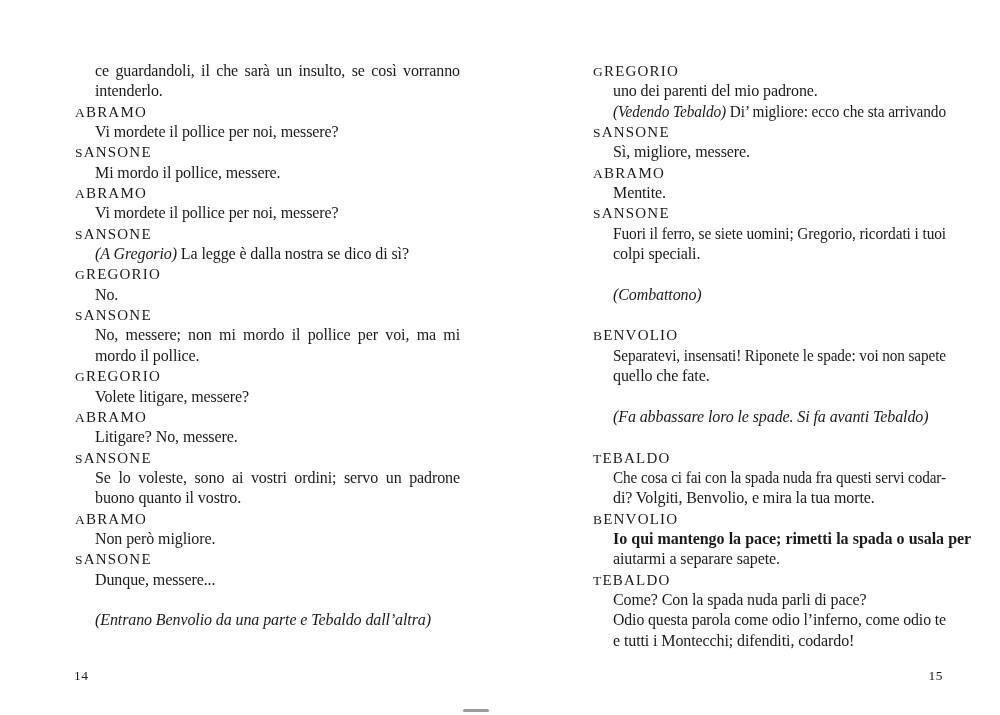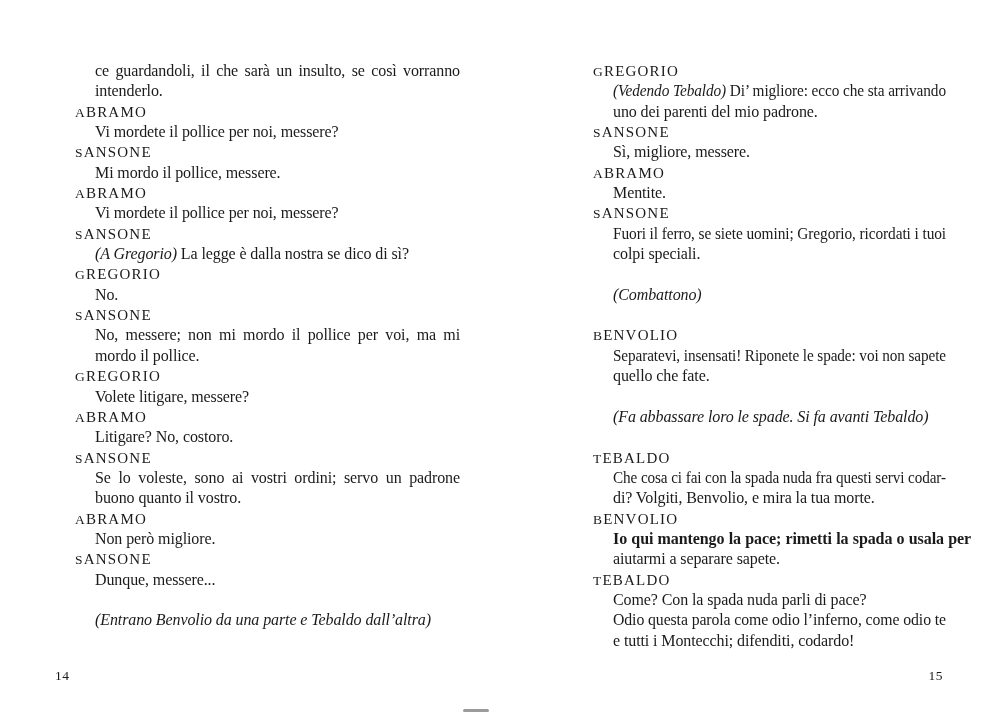--- a/index.html
+++ b/index.html
@@ -41,20 +41,21 @@
     display: inline-block;
     white-space: nowrap;
   }
   .fit i { font-style: italic; }
 
   .pagenum {
     position: absolute;
     top: 668px;
     font-size: 13.5px;
     letter-spacing: 0.5px;
+    margin-left: 19px;
   }
   #numL { left: 55px; }
   #numR { right: 57px; }
 
   .handle {
     position: absolute;
     left: 463px;
     top: 709px;
     width: 26px;
     height: 3px;
@@ -77,35 +78,35 @@
     <div class="line spk"><span class="fit">SANSONE</span></div>
     <div class="line dial"><span class="fit"><i>(A Gregorio)</i> La legge è dalla nostra se dico di sì?</span></div>
     <div class="line spk"><span class="fit">GREGORIO</span></div>
     <div class="line dial"><span class="fit">No.</span></div>
     <div class="line spk"><span class="fit">SANSONE</span></div>
     <div class="line dial"><span class="fit" style="word-spacing: 3.41562px;">No, messere; non mi mordo il pollice per voi, ma mi</span></div>
     <div class="line dial"><span class="fit">mordo il pollice.</span></div>
     <div class="line spk"><span class="fit">GREGORIO</span></div>
     <div class="line dial"><span class="fit">Volete litigare, messere?</span></div>
     <div class="line spk"><span class="fit">ABRAMO</span></div>
-    <div class="line dial"><span class="fit">Litigare? No, costoro.</span></div>
+    <div class="line dial"><span class="fit">Litigare? No, messere.</span></div>
     <div class="line spk"><span class="fit">SANSONE</span></div>
     <div class="line dial"><span class="fit" style="word-spacing: 3.72917px;">Se lo voleste, sono ai vostri ordini; servo un padrone</span></div>
     <div class="line dial"><span class="fit">buono quanto il vostro.</span></div>
     <div class="line spk"><span class="fit">ABRAMO</span></div>
     <div class="line dial"><span class="fit">Non però migliore.</span></div>
     <div class="line spk"><span class="fit">SANSONE</span></div>
     <div class="line dial"><span class="fit">Dunque, messere...</span></div>
     <div class="line blank"></div>
     <div class="line stage"><span class="fit">(Entrano Benvolio da una parte e Tebaldo dall’altra)</span></div>
   </div>
 <div class="page" id="pageR">
     <div class="line spk"><span class="fit">GREGORIO</span></div>
+    <div class="line dial"><span class="fit">uno dei parenti del mio padrone.</span></div>
     <div class="line dial"><span class="fit" style="transform-origin: 0px 50%; transform: scaleX(0.957369);"><i>(Vedendo Tebaldo)</i> Di’ migliore: ecco che sta arrivando</span></div>
-    <div class="line dial"><span class="fit">uno dei parenti del mio padrone.</span></div>
     <div class="line spk"><span class="fit">SANSONE</span></div>
     <div class="line dial"><span class="fit">Sì, migliore, messere.</span></div>
     <div class="line spk"><span class="fit">ABRAMO</span></div>
     <div class="line dial"><span class="fit">Mentite.</span></div>
     <div class="line spk"><span class="fit">SANSONE</span></div>
     <div class="line dial"><span class="fit" style="transform-origin: 0px 50%; transform: scaleX(0.961126);">Fuori il ferro, se siete uomini; Gregorio, ricordati i tuoi</span></div>
     <div class="line dial"><span class="fit">colpi speciali.</span></div>
     <div class="line blank"></div>
     <div class="line stage"><span class="fit">(Combattono)</span></div>
     <div class="line blank"></div>

